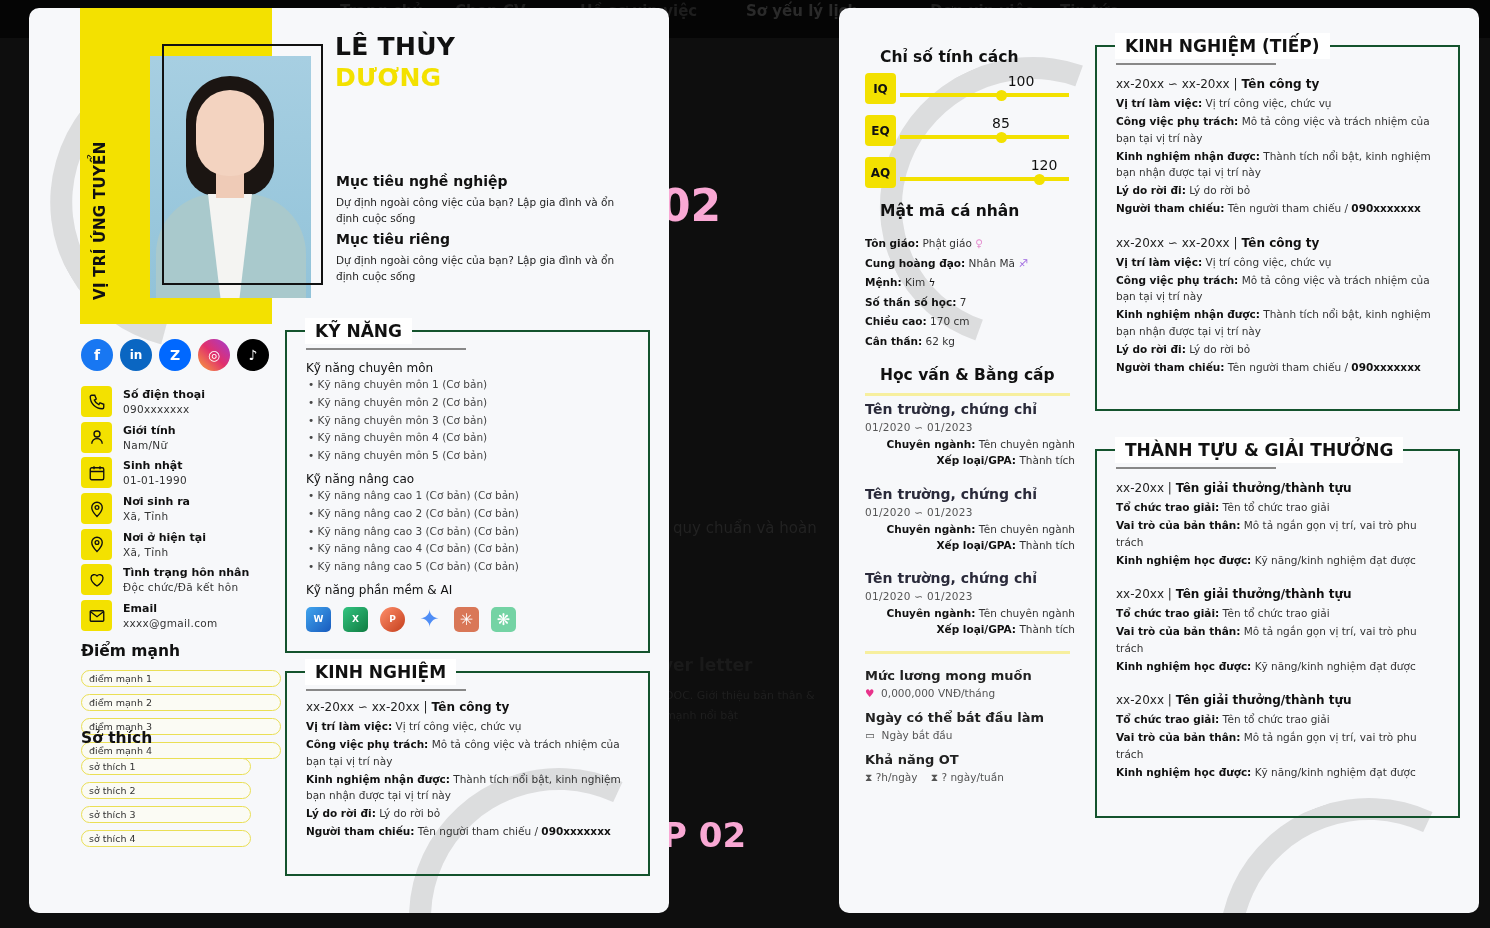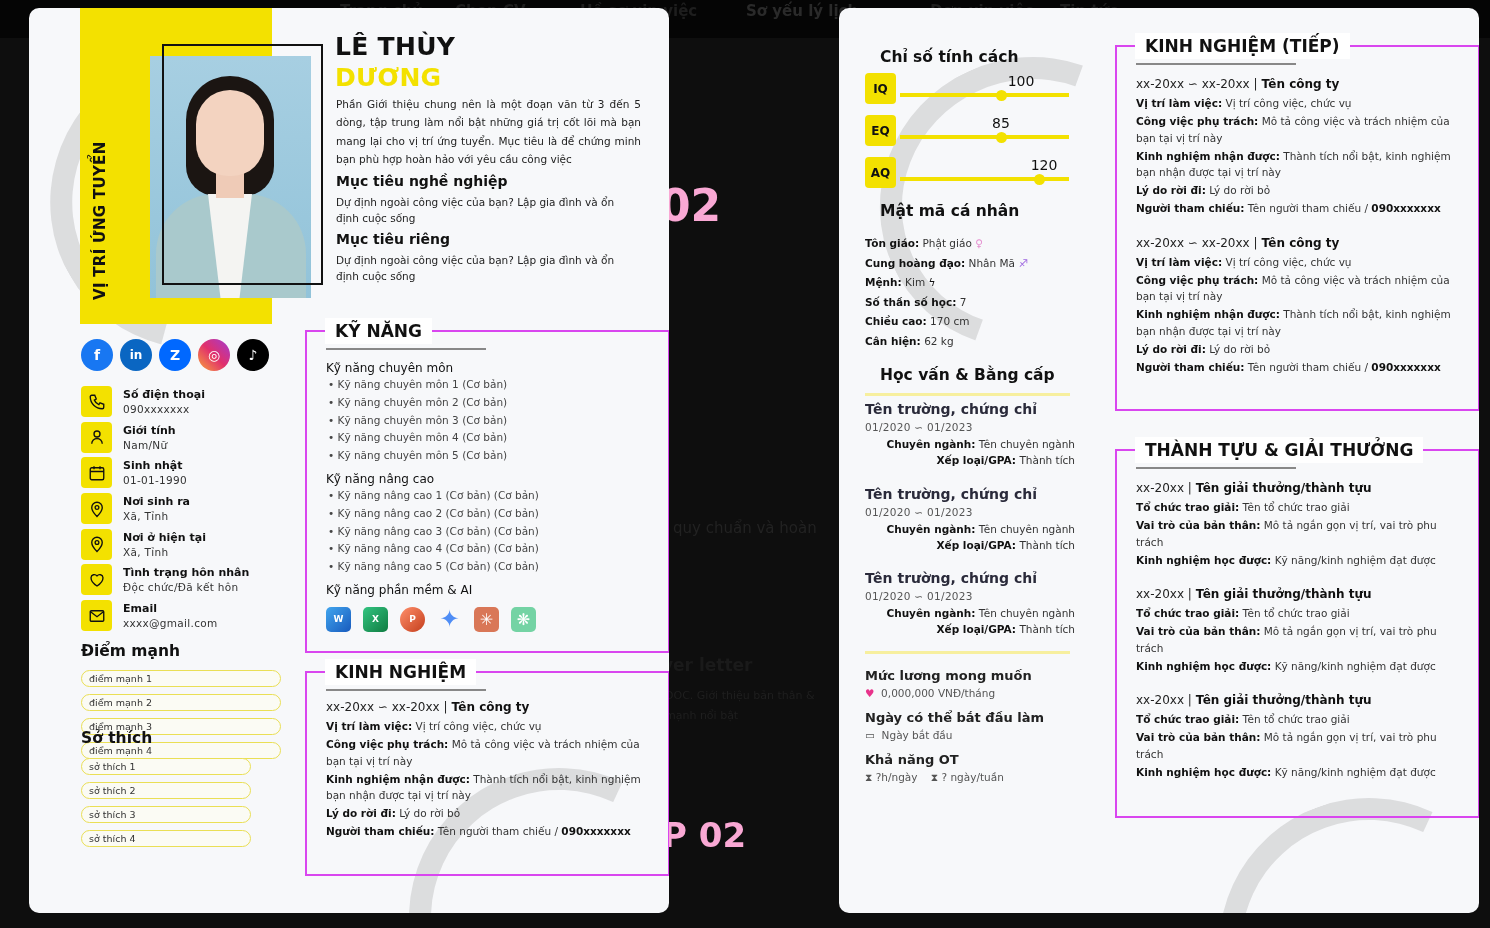--- a/index.html
+++ b/index.html
@@ -48,21 +48,21 @@
   .contact-icon svg { width: 18px; height: 18px; }
   .contact-body { margin-left: 11px; margin-top: 1px; }
   .contact-label { font-size: 11px; font-weight: bold; color: #111; line-height: 15px; }
   .contact-value { font-size: 10.5px; color: #333; line-height: 15px; letter-spacing: 0.3px; }
 
   .side-heading { position: absolute; left: 52px; font-size: 15.5px; font-weight: bold; color: #111; }
   .chips { position: absolute; left: 52px; width: 200px; display: flex; flex-wrap: wrap; gap: 7px 7px; flex-direction: column; }
   .chip { border: 1.5px solid #eadf55; border-radius: 12px; padding: 2px 7px; font-size: 9.5px; color: #333; background: #fbfbf4; white-space: nowrap; }
 
   
-  .box { position: absolute; border: 2px solid #d946ef; margin-left: 20px; }
+  .box { position: absolute; border: 2px solid #14532d; }
   .box-title { position: absolute; top: -14px; left: 18px; background: #fff; padding: 0 10px; font-size: 17px; font-weight: bold; color: #111; white-space: nowrap; line-height: 26px; }
   .box-rule { position: absolute; top: 16px; left: 19px; width: 160px; height: 1.5px; background: #888; }
   .box-inner { position: absolute; left: 19px; right: 12px; }
 
   .skill-group { font-size: 12px; font-weight: normal; color: #111; margin-top: 6px; line-height: 16px; }
   .skill-item { font-size: 10.5px; color: #444; line-height: 17.8px; padding-left: 2px; }
   .soft-icons { display: flex; gap: 12px; margin-top: 9px; }
   .soft-icon { width: 25px; height: 25px; border-radius: 5px; display: flex; align-items: center; justify-content: center; color: #fff; font-size: 9px; font-weight: bold; }
 
   .exp-head { font-size: 12px; color: #222; line-height: 16px; margin-bottom: 3px; }
@@ -122,21 +122,20 @@
     <div class="hair"></div>
       <div class="jacket"></div>
       <div class="shirt"></div>
       <div class="neck"></div>
       <div class="face"></div>
   </div>
   <div class="photo-frame"></div>
 
   <div class="name-line1">LÊ THÙY</div>
   <div class="name-line2">DƯƠNG</div>
-  <div class="intro">Phần Giới thiệu chung nên là một đoạn văn từ 3 đến 5 dòng, tập trung làm nổi bật những giá trị cốt lõi mà bạn mang lại cho vị trí ứng tuyển. Mục tiêu là để chứng minh bạn phù hợp hoàn hảo với yêu cầu công việc</div>
 
   <div class="goal-title" style="top:165px">Mục tiêu nghề nghiệp</div>
   <div class="goal-text" style="top:186px">Dự định ngoài công việc của bạn? Lập gia đình và ổn định cuộc sống</div>
   <div class="goal-title" style="top:223px">Mục tiêu riêng</div>
   <div class="goal-text" style="top:244px">Dự định ngoài công việc của bạn? Lập gia đình và ổn định cuộc sống</div>
 
   <div class="socials">
     <div class="soc" style="background:#1877f2">f</div>
     <div class="soc" style="background:#0a66c2; font-size:12px">in</div>
     <div class="soc" style="background:#0068ff">Z</div>
@@ -313,21 +312,21 @@
     <div class="iq-value" style="left:179px">120</div>
   </div>
 
   <div class="p2-heading" style="top:194px">Mật mã cá nhân</div>
   <div class="code-list">
     <div class="code-line"><b>Tôn giáo:</b> <span>Phật giáo</span> <span style="color:#e58fd0">♀</span></div>
     <div class="code-line"><b>Cung hoàng đạo:</b> <span>Nhân Mã</span> <span style="color:#a06ae0">♐</span></div>
     <div class="code-line"><b>Mệnh:</b> <span>Kim</span> <span style="color:#111">ϟ</span></div>
     <div class="code-line"><b>Số thần số học:</b> <span>7</span></div>
     <div class="code-line"><b>Chiều cao:</b> <span>170 cm</span></div>
-    <div class="code-line"><b>Cân hiện:</b> <span>62 kg</span></div>
+    <div class="code-line"><b>Cân thần:</b> <span>62 kg</span></div>
   </div>
 
   <div class="p2-heading" style="top:358px">Học vấn &amp; Bằng cấp</div>
   <div class="yellow-rule" style="top:385px"></div>
 
   <div class="edu" style="top:391px">
     <div class="edu-title">Tên trường, chứng chỉ</div>
     <div class="edu-date">01/2020 ∽ 01/2023</div>
     <div class="edu-line"><b>Chuyên ngành:</b><span> Tên chuyên ngành</span></div>
     <div class="edu-line"><b>Xếp loại/GPA:</b><span> Thành tích</span></div>

